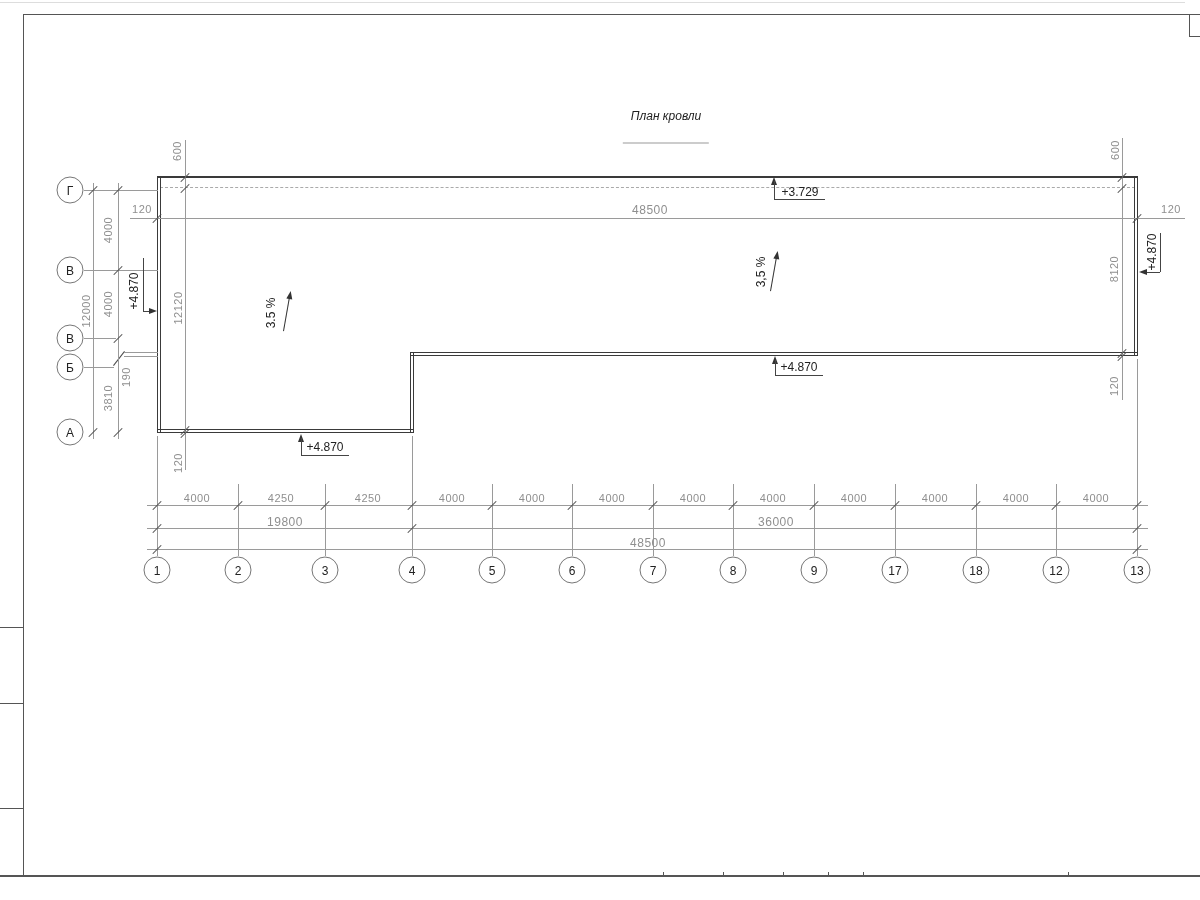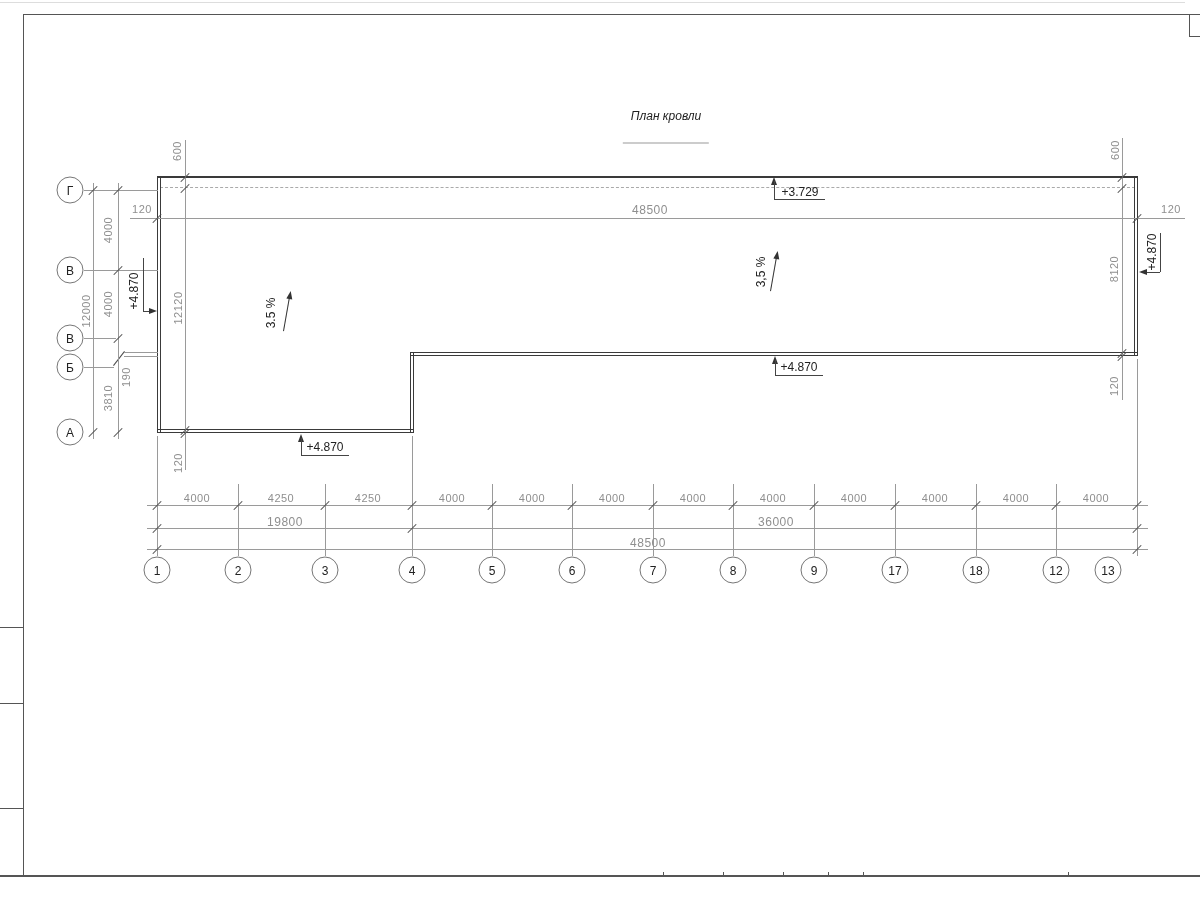--- a/index.html
+++ b/index.html
@@ -202,21 +202,21 @@
   <div class="circle" style="left:325px;top:570px">3</div>
   <div class="circle" style="left:412px;top:570px">4</div>
   <div class="circle" style="left:492px;top:570px">5</div>
   <div class="circle" style="left:572px;top:570px">6</div>
   <div class="circle" style="left:653px;top:570px">7</div>
   <div class="circle" style="left:733px;top:570px">8</div>
   <div class="circle" style="left:814px;top:570px">9</div>
   <div class="circle" style="left:895px;top:570px">17</div>
   <div class="circle" style="left:976px;top:570px">18</div>
   <div class="circle" style="left:1056px;top:570px">12</div>
-  <div class="circle" style="left:1108px;top:570px">13</div>
+  <div class="circle" style="left:1137px;top:570px">13</div>
 
   <div class="circle" style="left:70px;top:190px">Г</div>
   <div class="circle" style="left:70px;top:270px">В</div>
   <div class="circle" style="left:70px;top:338px">В</div>
   <div class="circle" style="left:70px;top:367px">Б</div>
   <div class="circle" style="left:70px;top:432px">А</div>
 
 </div>
 
 </body></html>

